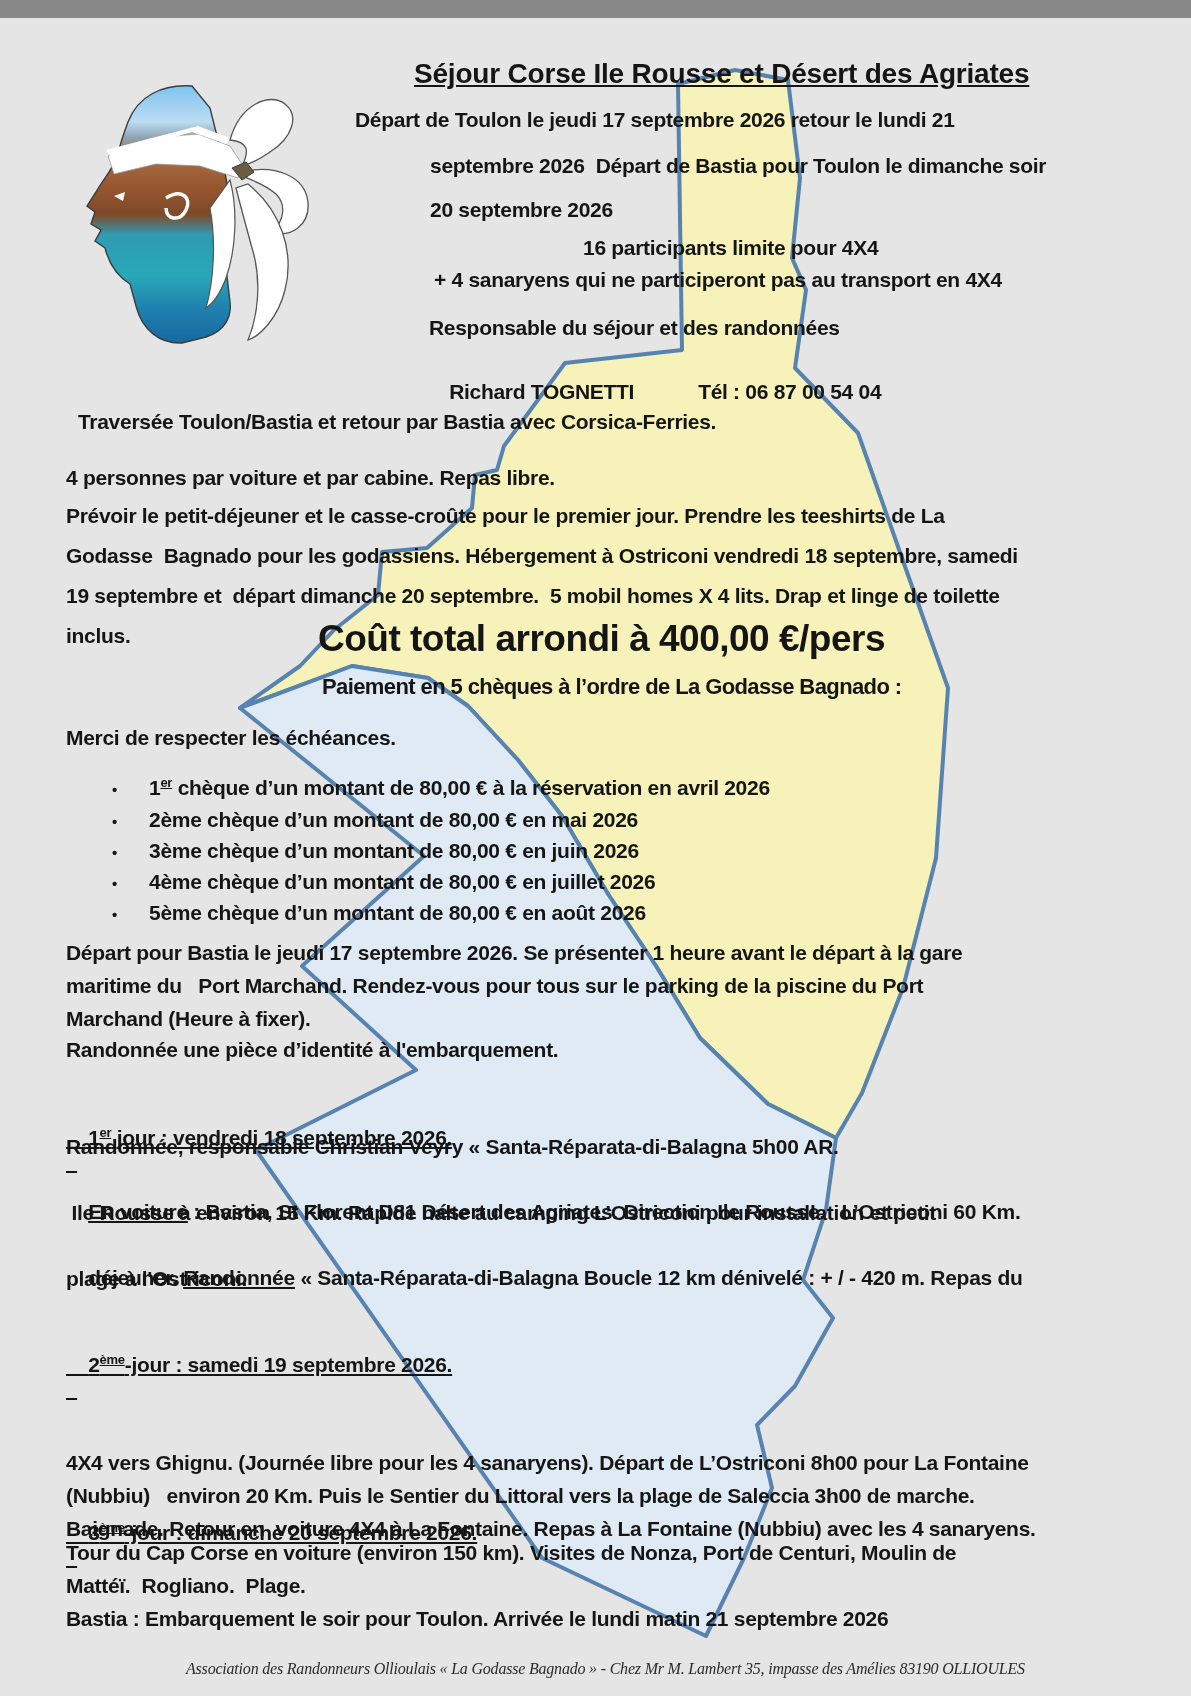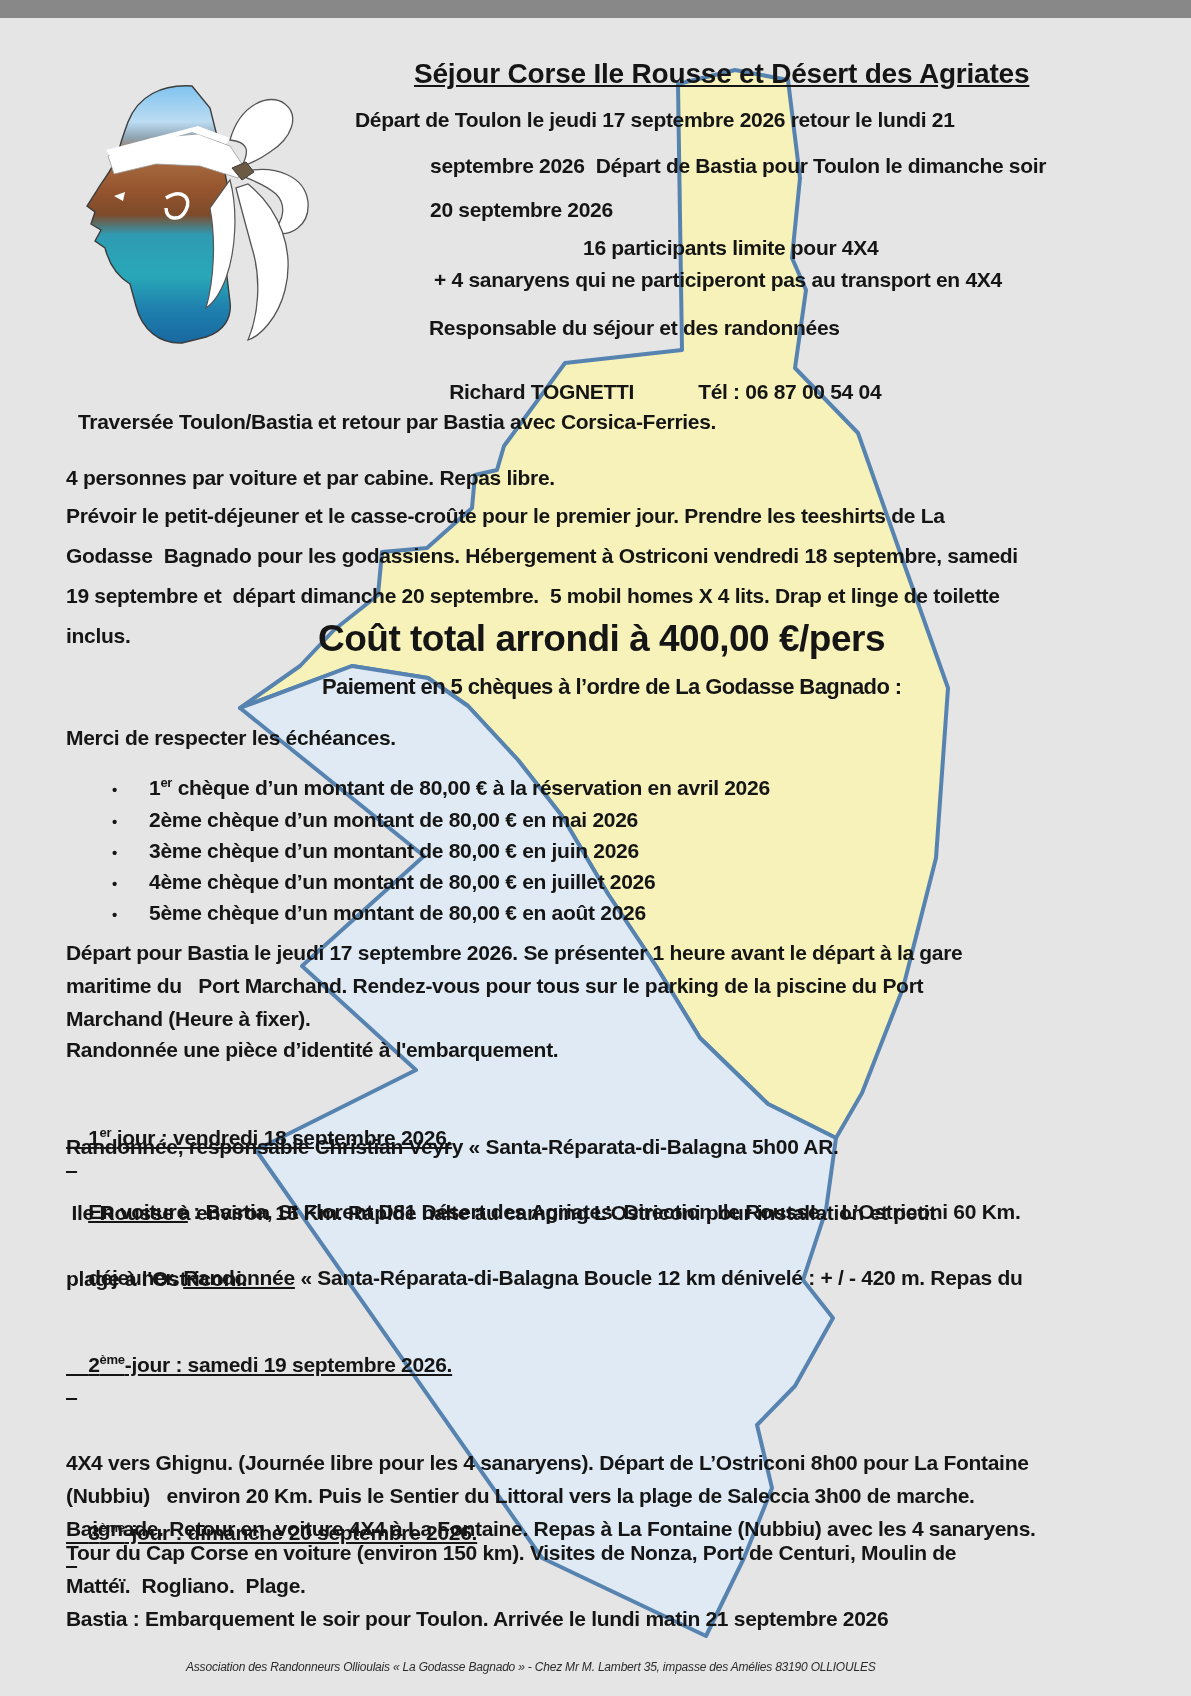--- a/index.html
+++ b/index.html
@@ -5,31 +5,31 @@
   html,body{margin:0;padding:0;background:#888;}
   #page{
     position:relative;width:1191px;height:1696px;background:#e5e5e5;
     margin:18px auto;overflow:hidden;
     font-family:"Liberation Sans","DejaVu Sans",sans-serif;
     color:#151515;
   }
   .abs{position:absolute;white-space:pre-wrap;}
   .body-text{font-size:21px;font-weight:bold;letter-spacing:-0.3px;line-height:32px;}
   .u{text-decoration:underline;}
-  sup{font-size:0.62em;line-height:0;}
+  sup{font-size:0.62em;line-height:0;text-decoration:underline;}
   #map-svg,#logo-svg{position:absolute;}
   #map-svg{left:0;top:0;z-index:0;}
   #logo-svg{left:80px;top:62px;z-index:1;}
   .txt{z-index:2;}
   #title{left:414px;top:40px;font-size:28px;font-weight:bold;text-decoration:underline;letter-spacing:-0.2px;}
   #cout{left:318px;top:600px;font-size:37px;font-weight:bold;letter-spacing:-0.5px;}
   #paiement{left:322px;top:656px;font-size:22px;font-weight:bold;letter-spacing:-0.6px;}
   .bullet-row{position:absolute;left:112px;display:flex;align-items:baseline;}
   .bullet-dot{font-size:15px;width:37px;font-weight:bold;}
-  #footer{left:186px;top:1642px;font-size:12px;font-style:italic;font-weight:normal;color:#2b2b2b;letter-spacing:-0.2px;}
+  #footer{left:186px;top:1642px;font-size:16px;font-style:italic;font-weight:normal;color:#2b2b2b;letter-spacing:-0.2px;font-family:Liberation Serif, serif;}
   .day-head{font-size:21px;font-weight:bold;text-decoration:underline;letter-spacing:-0.3px;}
 </style>
 </head>
 <body>
 
 <div id="page">
 
   <svg id="map-svg" width="1191" height="1696" viewBox="0 0 1191 1696" aria-hidden="true">
     <path stroke="#5783b0" stroke-width="4" stroke-linejoin="round" d="M678,66 L735,52 L788,62 L800,160 L792,240 L806,272 L795,350
              L858,415 L902,540 L948,670 L936,840 L903,970 L862,1075 L836,1120

